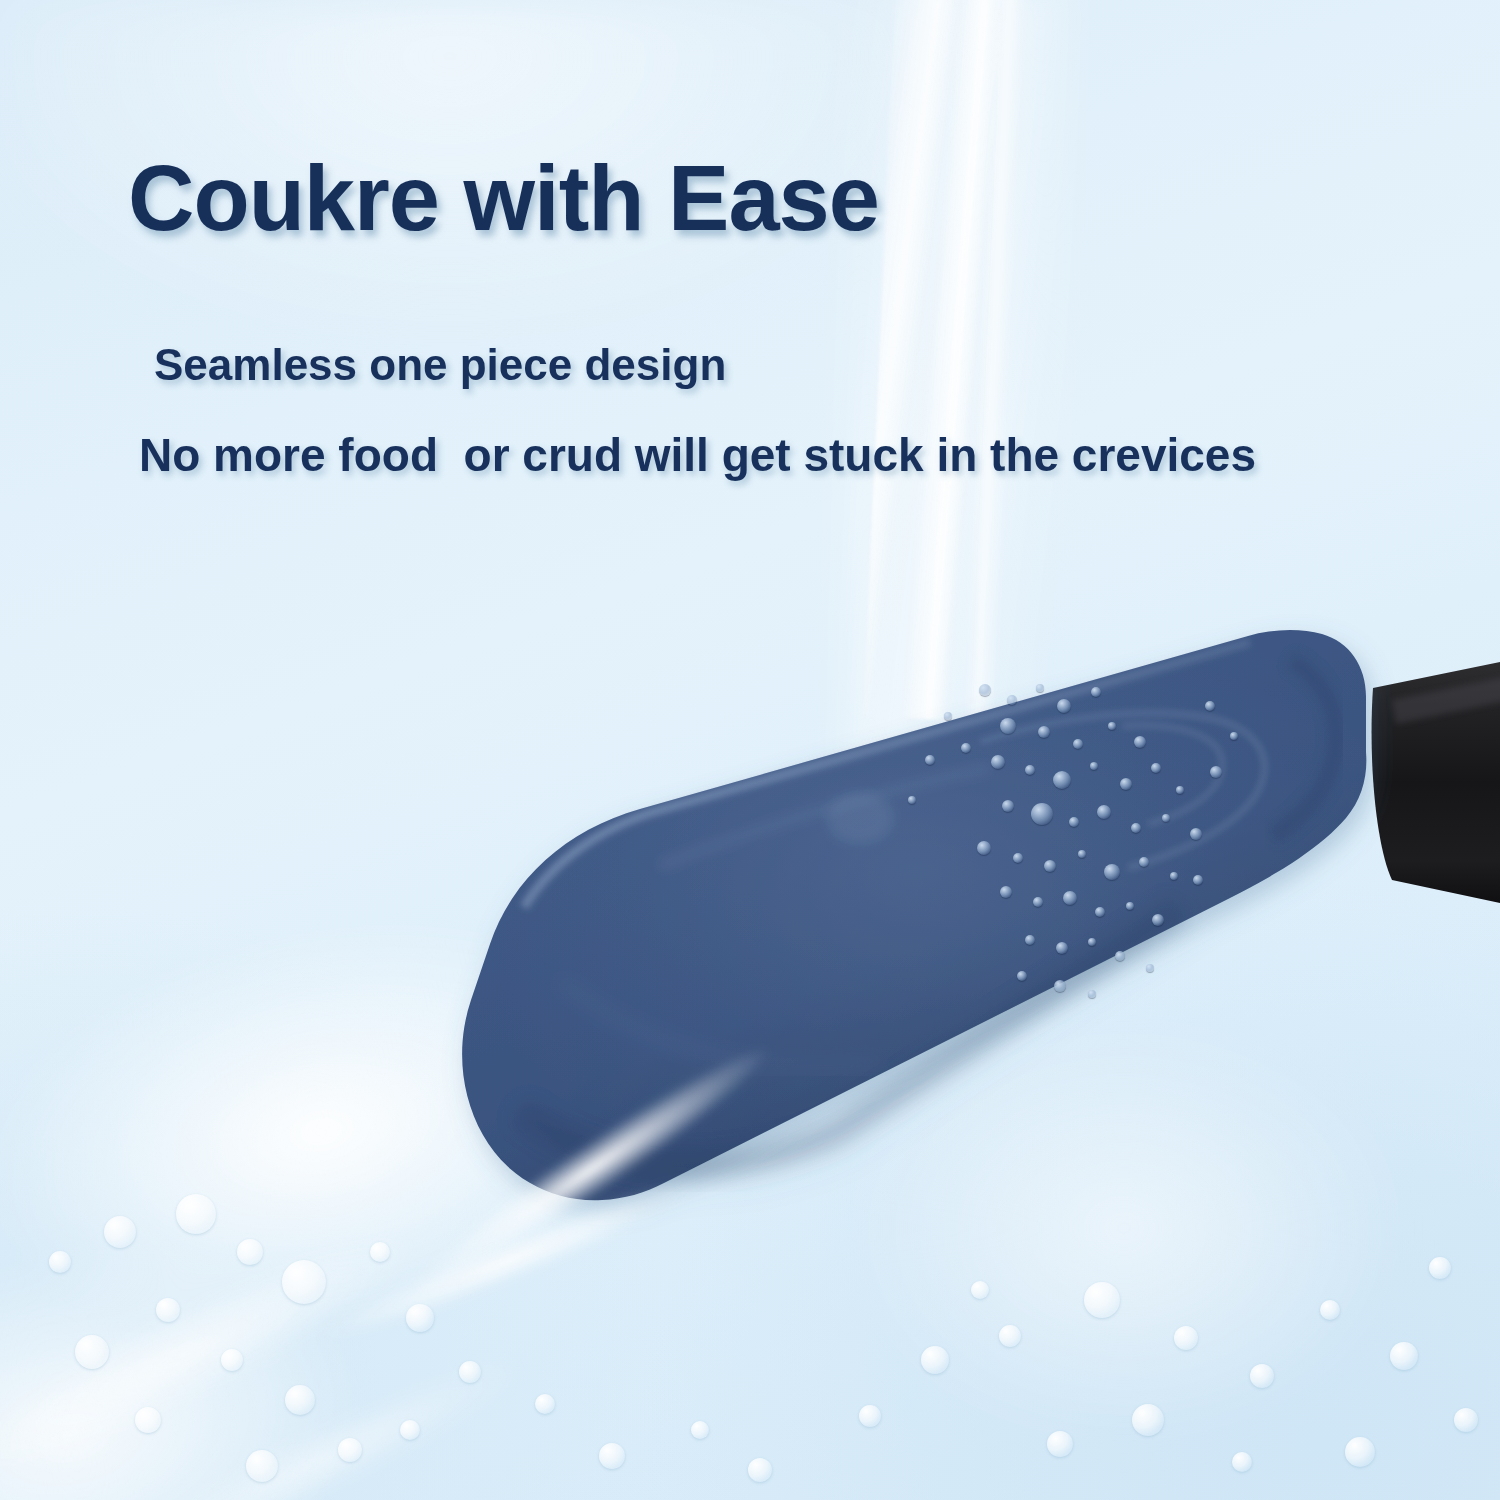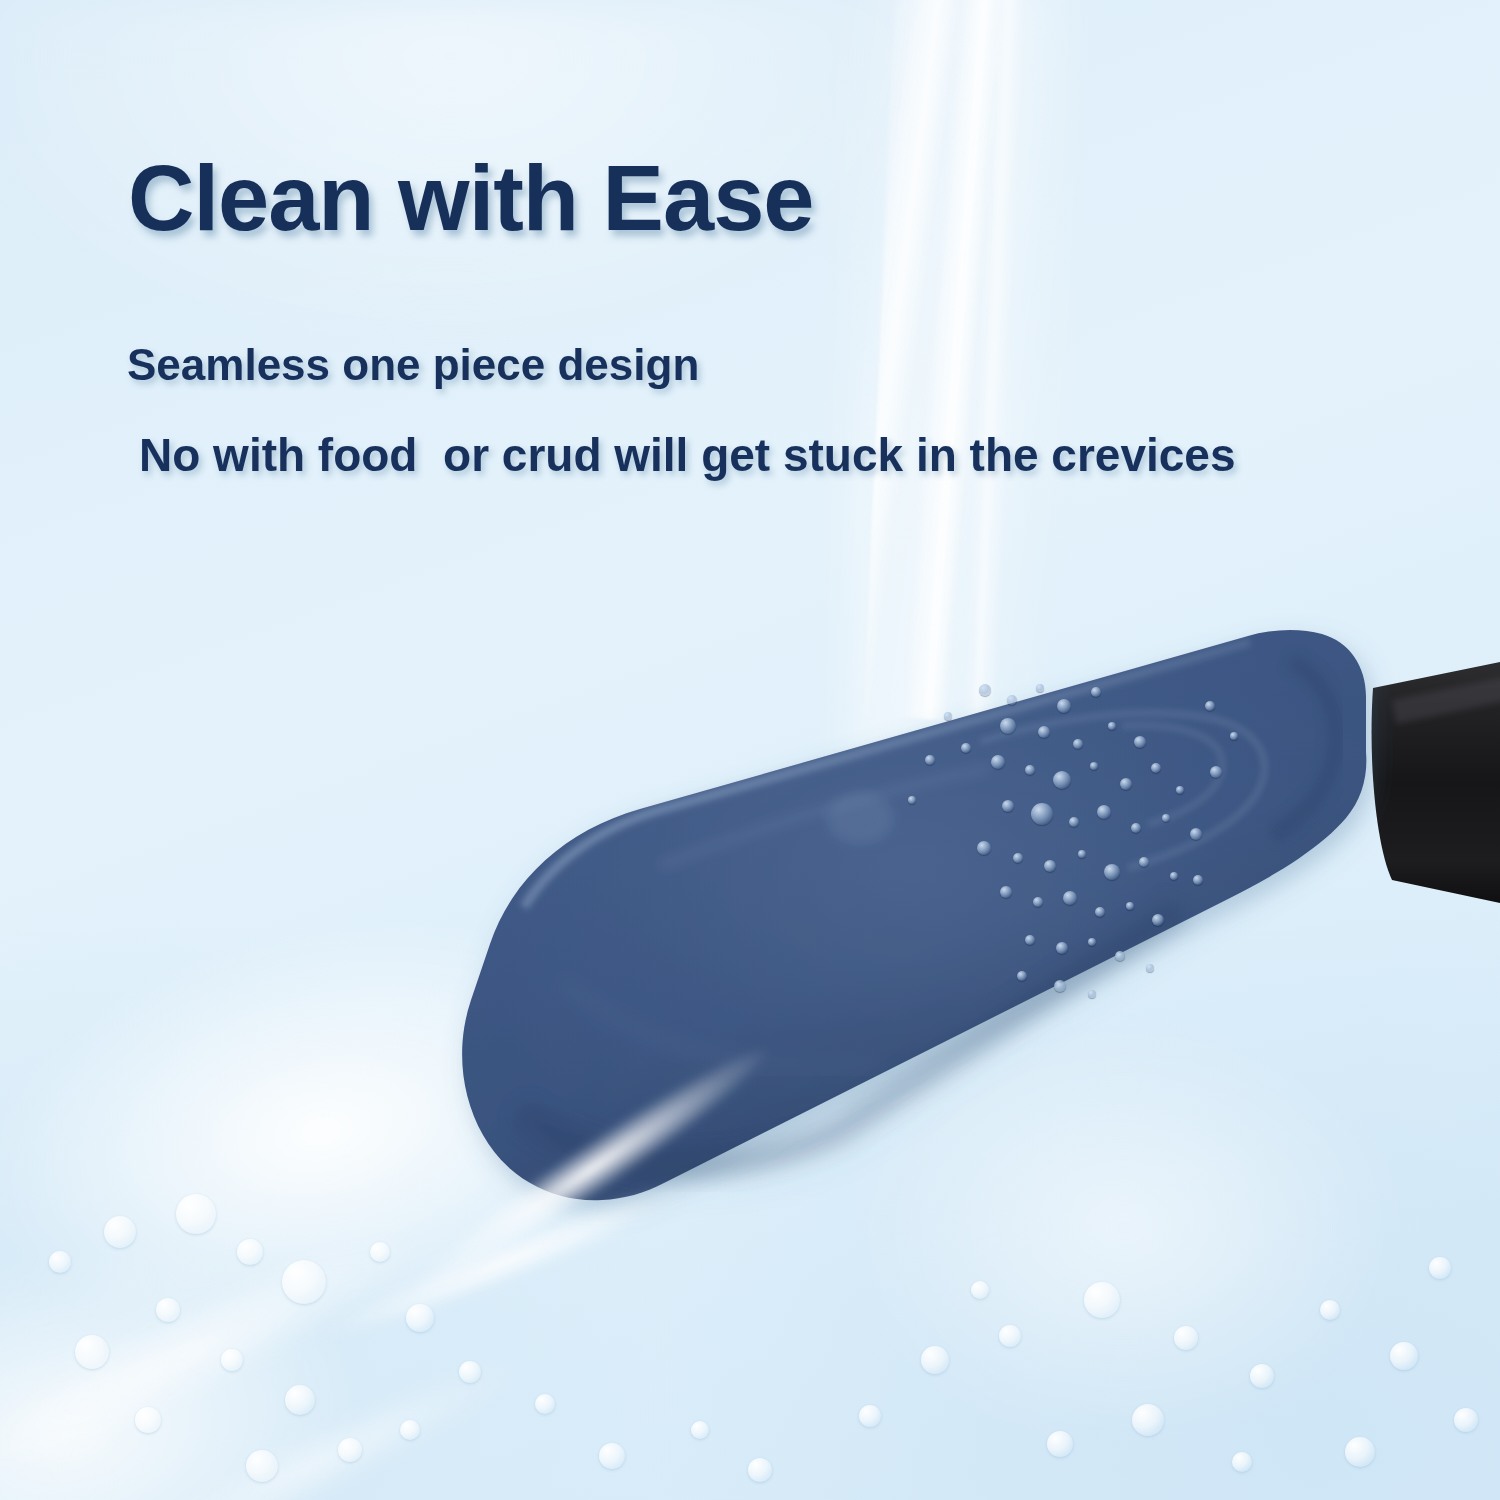--- a/index.html
+++ b/index.html
@@ -132,21 +132,21 @@
     text-shadow: 4px 6px 7px rgba(110,150,180,.50);
     white-space: nowrap;
   }
   .subline {
     position: absolute;
     font-weight: 700;
     color: #17315c;
     text-shadow: 3px 4px 6px rgba(110,150,180,.45);
     white-space: pre;
   }
-  #sub-1 { left: 127px; top: 340px; font-size: 44px; }
+  #sub-1 { left: 154px; top: 340px; font-size: 44px; }
   #sub-2 { left: 139px; top: 428px; font-size: 46px; }
 </style>
 </head>
 <body>
 
 <div id="stage">
 
   <div class="water-layer" id="water-haze-top"></div>
   <div class="water-layer" id="water-sheen-right"></div>
   <div class="water-layer" id="water-pool"></div>
@@ -335,17 +335,17 @@
       <div class="bead" style="left: 1193px; top: 875px; height: 10px; width: 10px;"></div>
       <div class="bead" style="left: 1054px; top: 980px; height: 12px; width: 12px;"></div>
       <div class="bead" style="left: 1088px; top: 990px; height: 8px; width: 8px;"></div>
       <div class="bead" style="left: 1017px; top: 971px; height: 10px; width: 10px;"></div>
       <div class="bead" style="left: 1146px; top: 964px; height: 8px; width: 8px;"></div>
     </div>
 
   <div class="water-layer" id="water-splash-arc"></div>
   <div class="water-layer" id="water-splash-arc2"></div>
 
-  <div id="headline">Clean with Ease</div>
+  <div id="headline">Coukre with Ease</div>
   <div class="subline" id="sub-1">Seamless one piece design</div>
-  <div class="subline" id="sub-2">No with food  or crud will get stuck in the crevices</div>
+  <div class="subline" id="sub-2">No more food  or crud will get stuck in the crevices</div>
 
 </div>
 
 </body></html>

